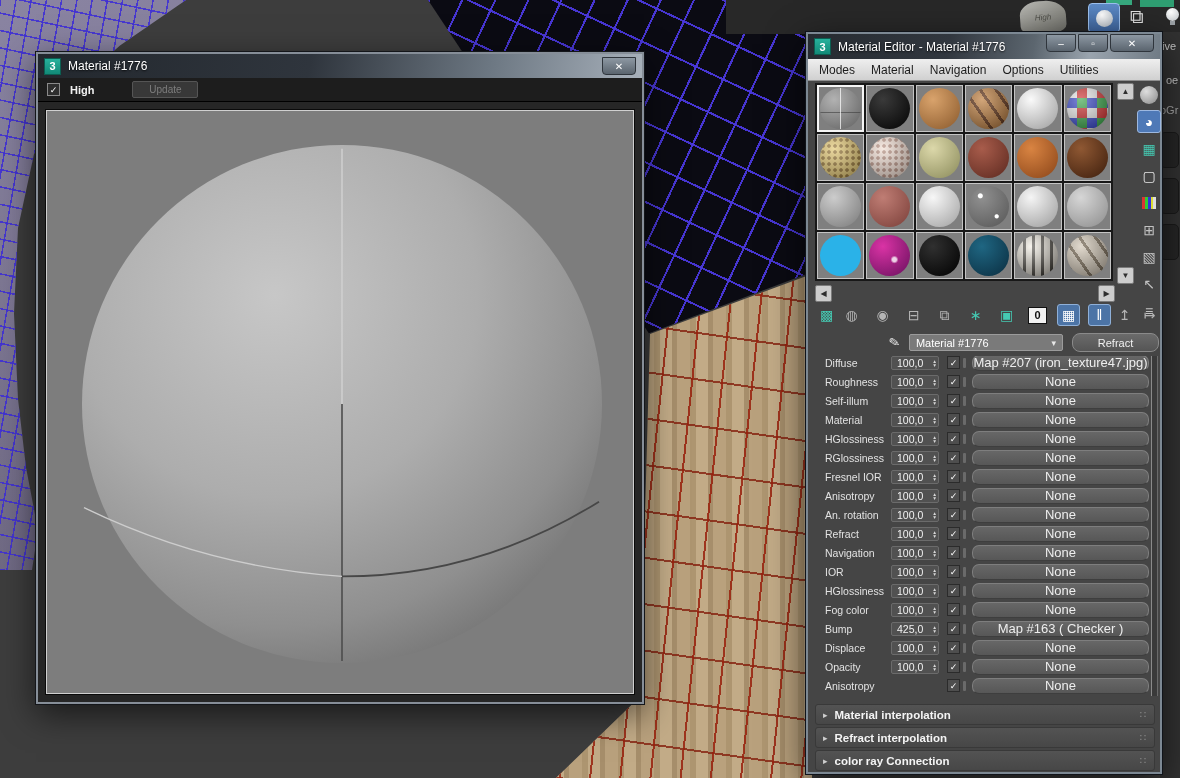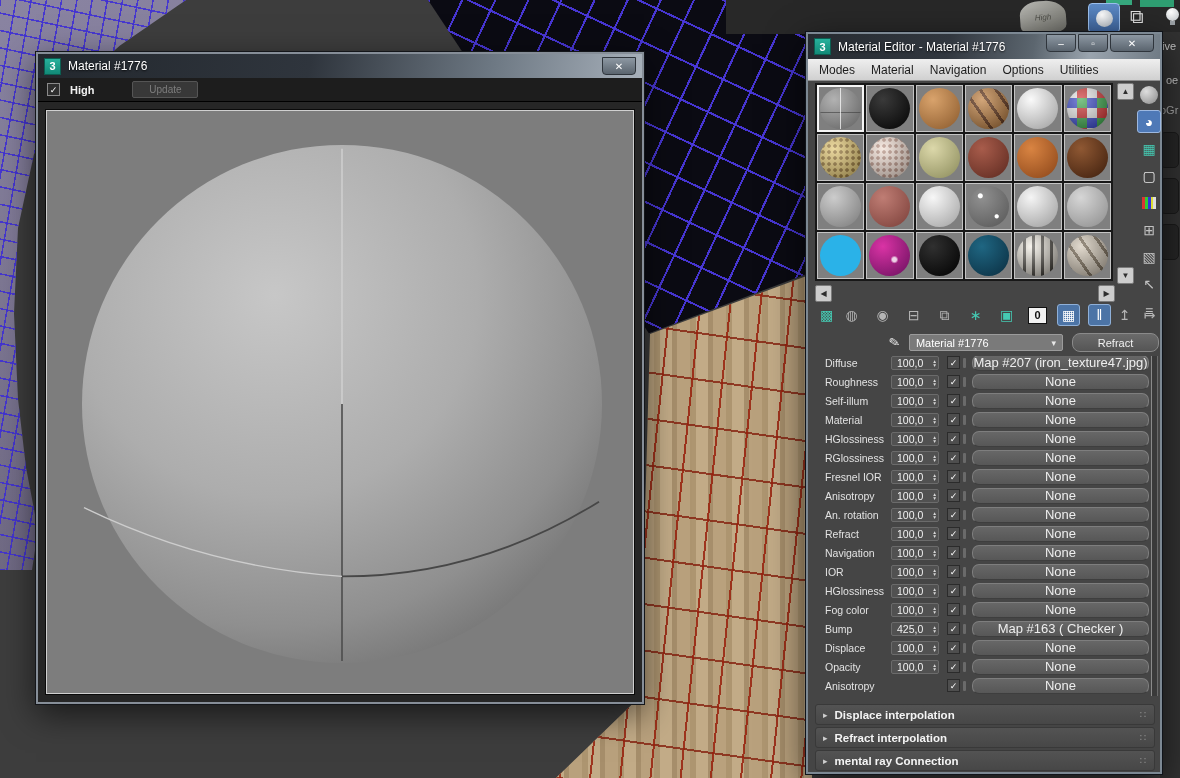--- a/index.html
+++ b/index.html
@@ -608,28 +608,28 @@
           <div class="pcheck">✓</div>
           <div class="sliver"></div>
           <div class="pbtn">None</div>
         </div>
       </div>
     <div class="pscroll"></div>
 
     <div class="rollouts">
         <div class="rollout">
           <span class="rarrow">▸</span>
-          <span class="rtext">Displace interpolation</span>
+          <span class="rtext">Material interpolation</span>
           <span class="rgrip">∷</span>
         </div>
         <div class="rollout">
           <span class="rarrow">▸</span>
           <span class="rtext">Refract interpolation</span>
           <span class="rgrip">∷</span>
         </div>
         <div class="rollout">
           <span class="rarrow">▸</span>
-          <span class="rtext">mental ray Connection</span>
+          <span class="rtext">color ray Connection</span>
           <span class="rgrip">∷</span>
         </div>
       </div>
   </div>
 </div>
 
 </body></html>

